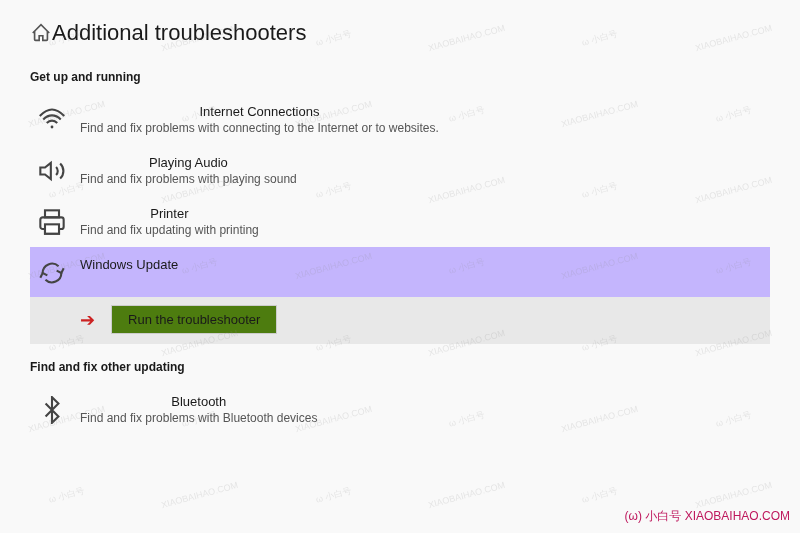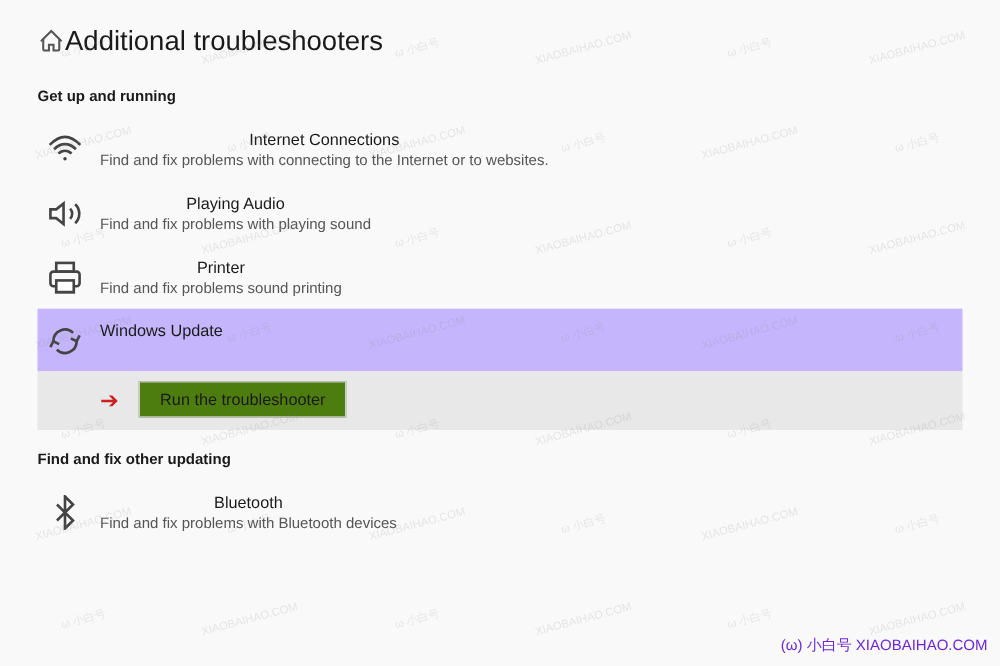--- a/index.html
+++ b/index.html
@@ -49,21 +49,21 @@
       white-space: nowrap;
       transform: rotate(-15deg);
     }
 
     
     .watermark-bottom {
       position: absolute;
       bottom: 8px;
       right: 10px;
       font-size: 12px;
-      color: #6d28d9;
+      color: #be185d;
       font-weight: 500;
       pointer-events: none;
       z-index: 101;
     }
 
     
     .page-header {
       display: flex;
       align-items: center;
       margin-bottom: 24px;
@@ -275,21 +275,21 @@
     <div class="troubleshooter-item">
       <div class="item-icon">
         <svg viewBox="0 0 24 24" fill="none" stroke="#444" stroke-width="1.8">
           <rect x="6" y="2" width="12" height="6" rx="0"></rect>
           <path d="M4 8h16a2 2 0 012 2v6a2 2 0 01-2 2h-2v4H6v-4H4a2 2 0 01-2-2v-6a2 2 0 012-2z"></path>
           <rect x="6" y="14" width="12" height="8" fill="white" stroke="#444" stroke-width="1.8"></rect>
         </svg>
       </div>
       <div class="item-content">
         <span class="item-name">Printer</span>
-        <span class="item-desc">Find and fix problems sound printing</span>
+        <span class="item-desc">Find and fix updating with printing</span>
       </div>
     </div>
 
     <div class="troubleshooter-item active">
       <div class="item-icon">
         <svg viewBox="0 0 24 24" fill="none" stroke="#444" stroke-width="1.8">
           <path d="M20 12a8 8 0 01-13.6 5.7"></path>
           <path d="M4 12a8 8 0 0113.6-5.7"></path>
           <polyline points="22,8 20,12 16,10"></polyline>
           <polyline points="2,16 4,12 8,14"></polyline>

